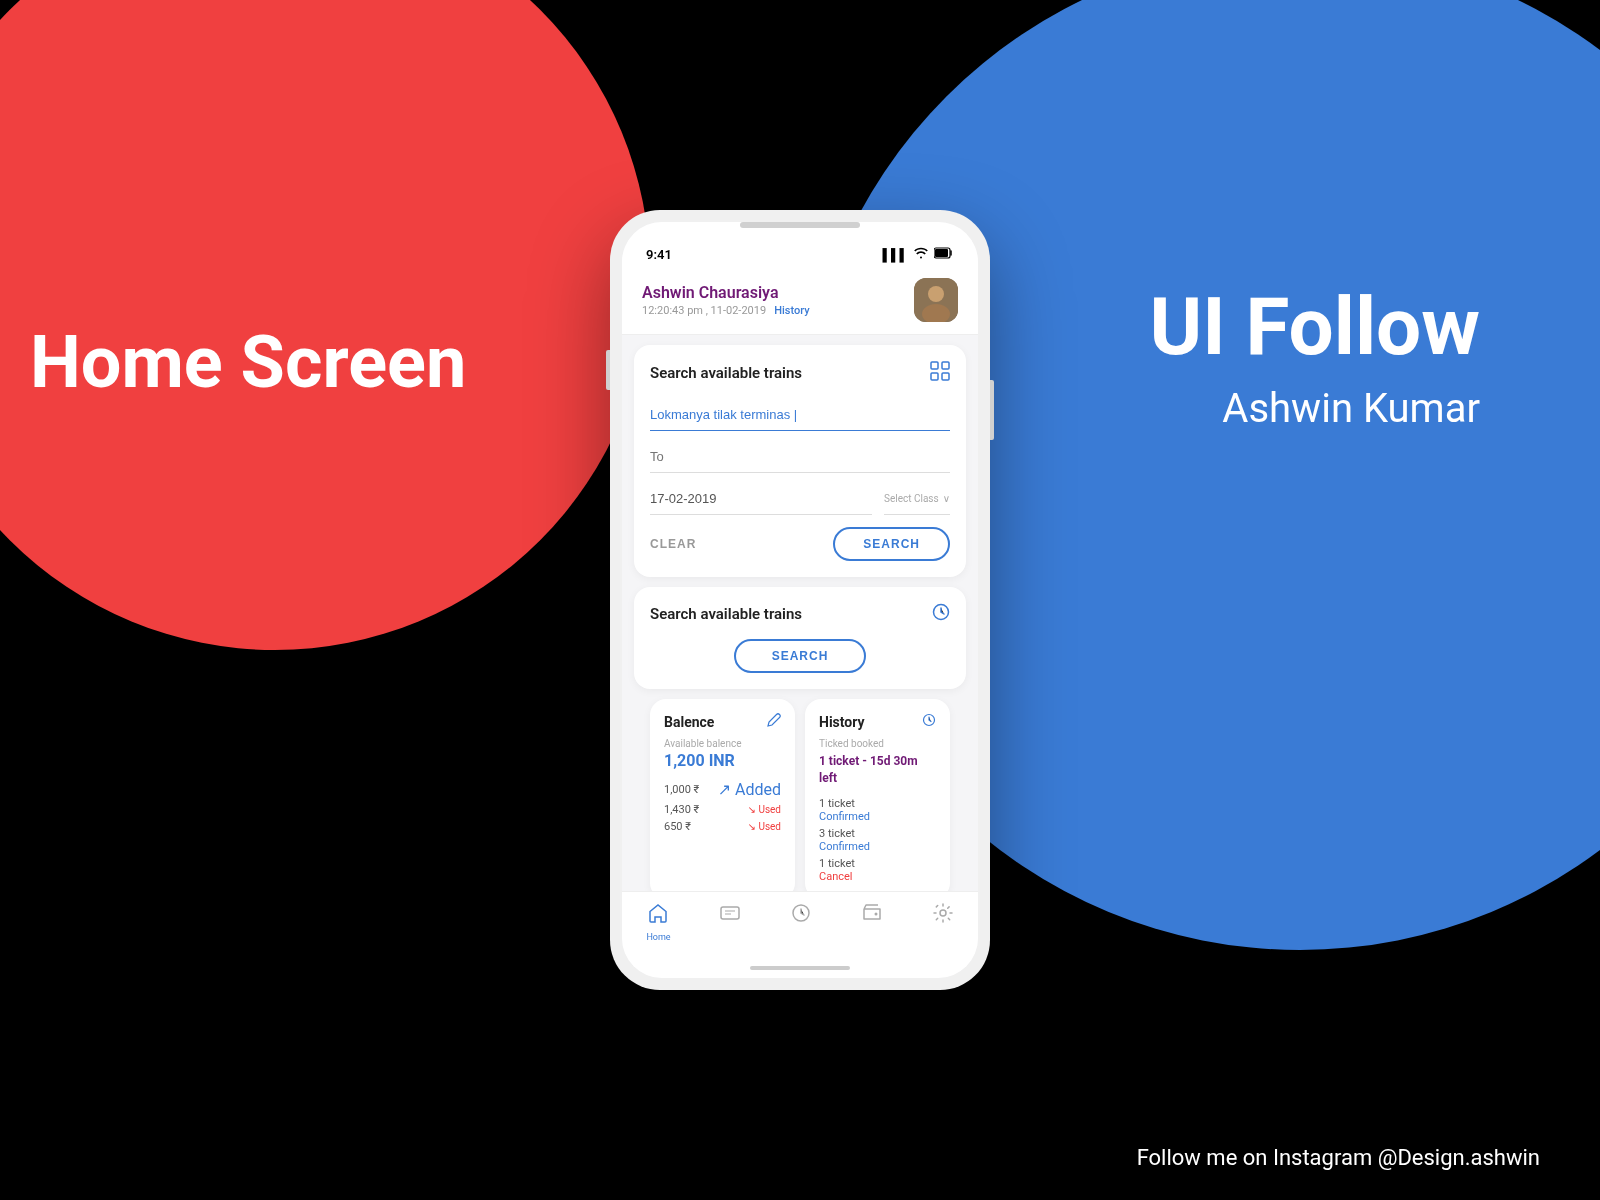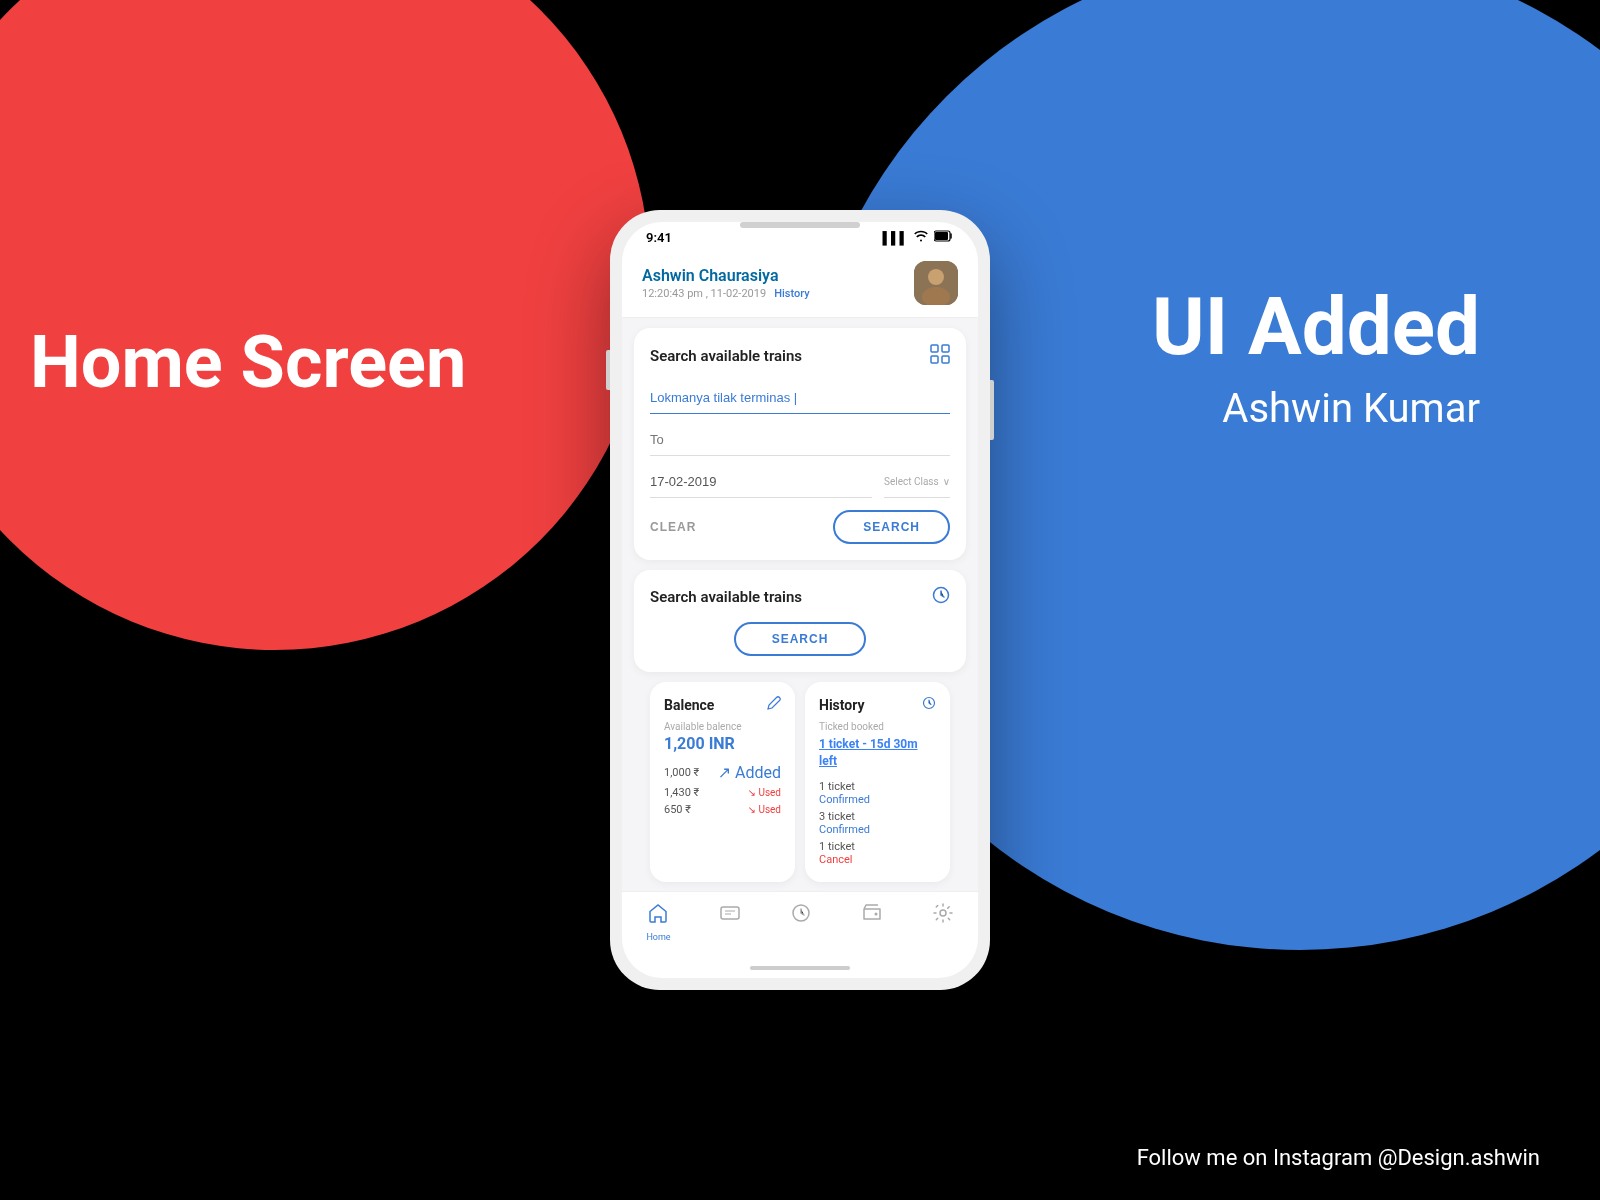--- a/index.html
+++ b/index.html
@@ -100,21 +100,21 @@
       background: #f5f5f7;
       border-radius: 40px;
       overflow: hidden;
       display: flex;
       flex-direction: column;
     }
 
     
     .status-bar {
       background: white;
-      padding: 8px 24px 4px;
+      padding: 25px 24px 4px;
       display: flex;
       justify-content: space-between;
       align-items: center;
       flex-shrink: 0;
     }
 
     .status-time {
       font-size: 13px;
       font-weight: 600;
       color: #000;
@@ -160,21 +160,21 @@
       display: flex;
       justify-content: space-between;
       align-items: center;
       border-bottom: 1px solid #eee;
     }
 
     .user-info { flex: 1; }
     .user-name {
       font-size: 16px;
       font-weight: 600;
-      color: #0369a1;
+      color: #701a75;
     }
 
     .user-meta {
       font-size: 11px;
       color: #999;
       display: flex;
       align-items: center;
       gap: 8px;
       margin-top: 2px;
     }
@@ -378,24 +378,23 @@
       padding: 2px 0;
     }
 
     .balance-row .added { color: #3a7bd5; font-size: 16px; }
     .balance-row .used { color: #f04040; font-size: 10px; }
 
     .history-sub { font-size: 10px; color: #aaa; margin-bottom: 4px; }
     .history-highlight {
       font-size: 12px;
       font-weight: 700;
-      color: #3b82f6;
+      color: #701a75;
       margin-bottom: 8px;
       line-height: 1.4;
-      text-decoration: underline;
     }
 
     .history-row {
       display: flex;
       justify-content: space-between;
       font-size: 11px;
       padding: 2px 0;
       flex-direction: column;
     }
 
@@ -462,21 +461,21 @@
       border-radius: 2px;
     }
   </style>
 </head>
 <body>
 
 <div class="bg-red-circle"></div>
 <div class="bg-blue-circle"></div>
 
 <div class="home-screen-label">Home Screen</div>
-<div class="ui-design-label">UI Added</div>
+<div class="ui-design-label">UI Follow</div>
 <div class="ui-design-sub">Ashwin Kumar</div>
 <div class="follow-label">Follow me on Instagram @Design.ashwin</div>
 
 <div class="phone-wrapper">
   <div class="phone-outer">
     <div class="phone-side-btn-left"></div>
     <div class="phone-side-btn-right"></div>
     <div class="phone-notch"></div>
 
     <div class="phone-inner">

